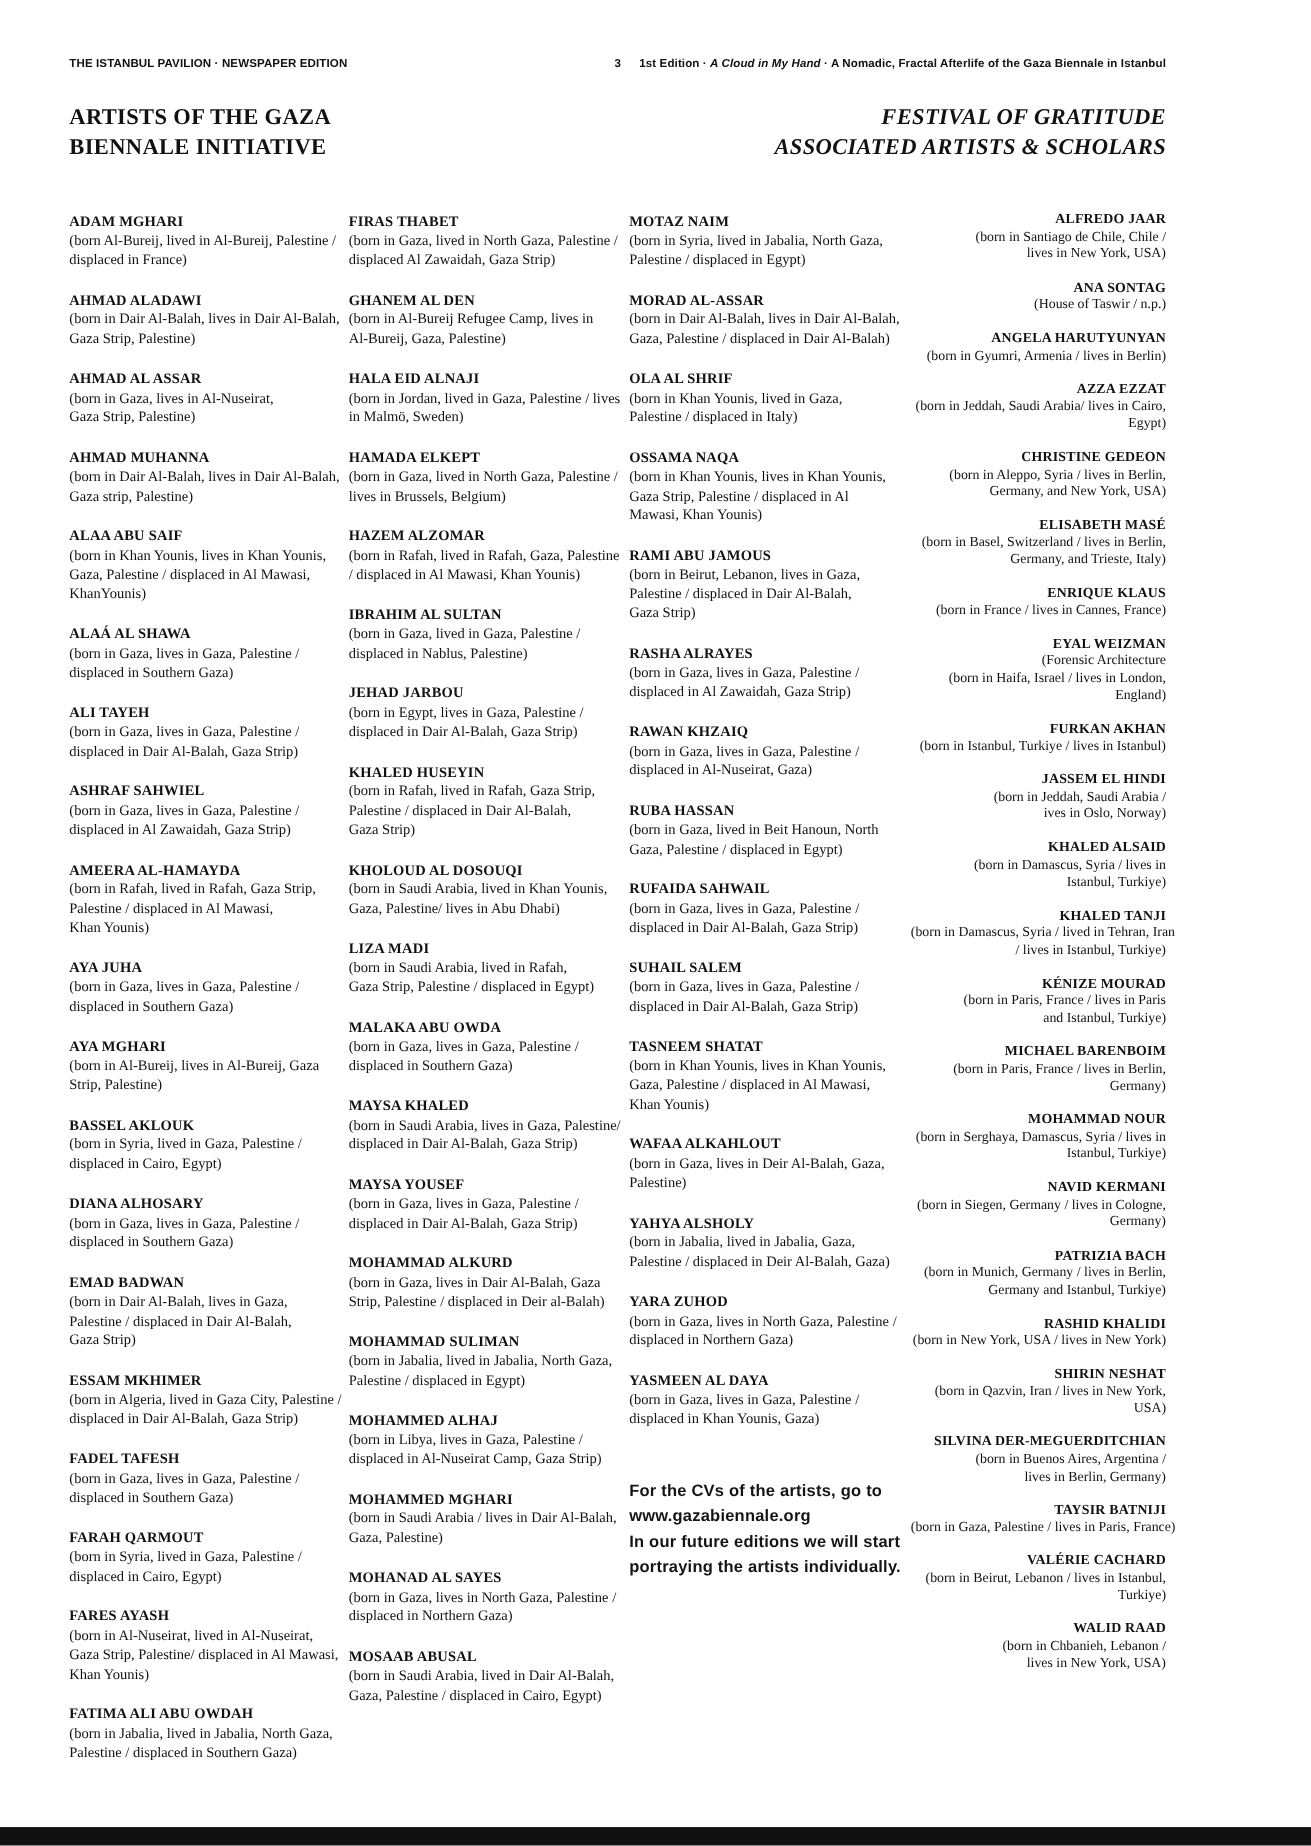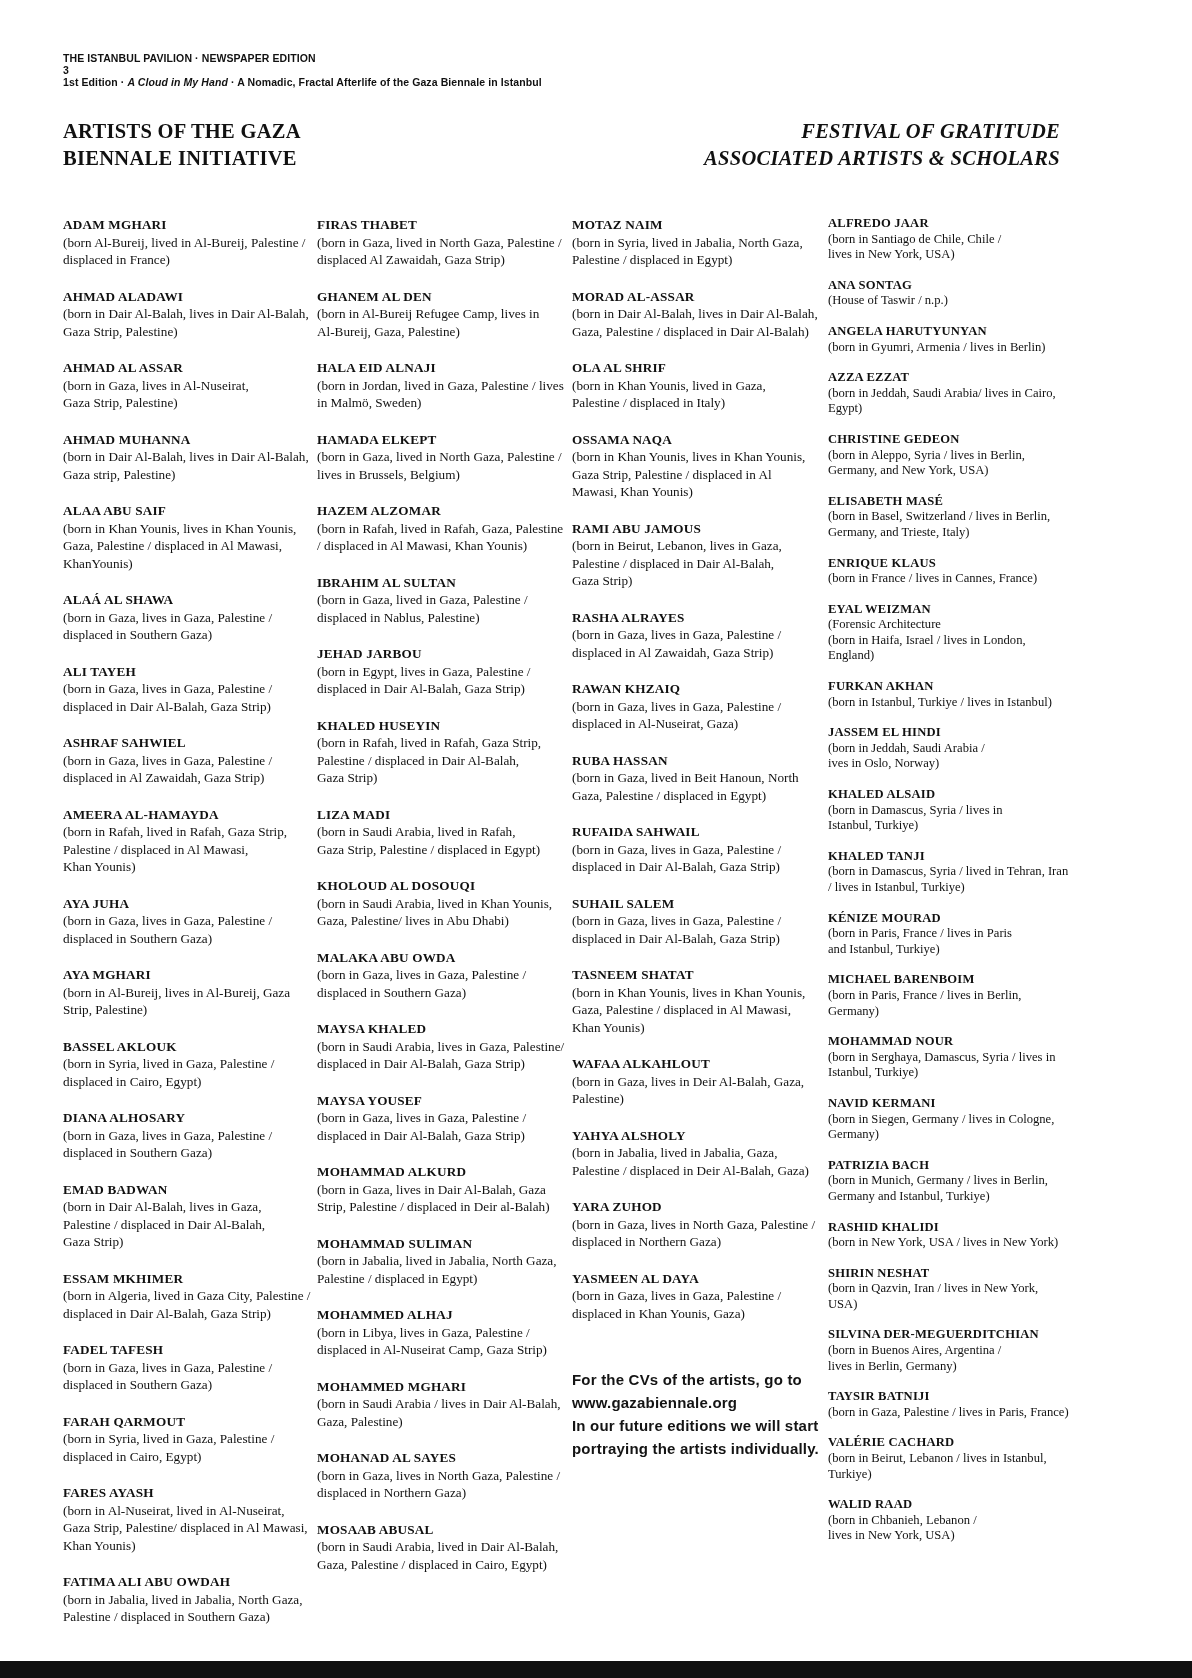--- a/index.html
+++ b/index.html
@@ -17,21 +17,20 @@
   }
   
   .topbar{
     display:flex;
     align-items:baseline;
     font-family:"Liberation Sans", sans-serif;
     font-size:10.5px;
     font-weight:bold;
     letter-spacing:0.1px;
     color:#111;
-    flex-direction:column;
   }
   .topbar .left{flex:1;text-align:left;}
   .topbar .center{flex:0 0 auto;text-align:center;}
   .topbar .right{flex:1;text-align:right;}
   
   .titles{
     display:flex;
     margin-top:30px;
     align-items:flex-start;
   }
@@ -54,21 +53,21 @@
     display:flex;
     margin-top:44px;
   }
   .col{width:237px;margin-right:17px;}
   .col.col-2{width:238px;}
   .col.col-3{width:235px;margin-right:0;}
   .col.col-right{
     width:232px;
     margin-left:auto;
     margin-right:0;
-    text-align:left;
+    text-align:right;
   }
   .entry{margin-bottom:19px;}
   .entry .name{
     font-weight:bold;
     font-size:13.2px;
     line-height:17.5px;
     letter-spacing:0.2px;
     white-space:pre;
   }
   .entry .bio{
@@ -256,28 +255,28 @@
             <div class="bio">(born in Egypt, lives in Gaza, Palestine /
 displaced in Dair Al-Balah, Gaza Strip)</div>
           </div>
           <div class="entry">
             <div class="name">KHALED HUSEYIN</div>
             <div class="bio">(born in Rafah, lived in Rafah, Gaza Strip,
 Palestine / displaced in Dair Al-Balah,
 Gaza Strip)</div>
           </div>
           <div class="entry">
+            <div class="name">KHOLOUD AL DOSOUQI</div>
+            <div class="bio">(born in Saudi Arabia, lived in Khan Younis,
+Gaza, Palestine/ lives in Abu Dhabi)</div>
+          </div>
+          <div class="entry">
             <div class="name">LIZA MADI</div>
             <div class="bio">(born in Saudi Arabia, lived in Rafah,
 Gaza Strip, Palestine / displaced in Egypt)</div>
-          </div>
-          <div class="entry">
-            <div class="name">KHOLOUD AL DOSOUQI</div>
-            <div class="bio">(born in Saudi Arabia, lived in Khan Younis,
-Gaza, Palestine/ lives in Abu Dhabi)</div>
           </div>
           <div class="entry">
             <div class="name">MALAKA ABU OWDA</div>
             <div class="bio">(born in Gaza, lives in Gaza, Palestine /
 displaced in Southern Gaza)</div>
           </div>
           <div class="entry">
             <div class="name">MAYSA KHALED</div>
             <div class="bio">(born in Saudi Arabia, lives in Gaza, Palestine/
 displaced in Dair Al-Balah, Gaza Strip)</div>

